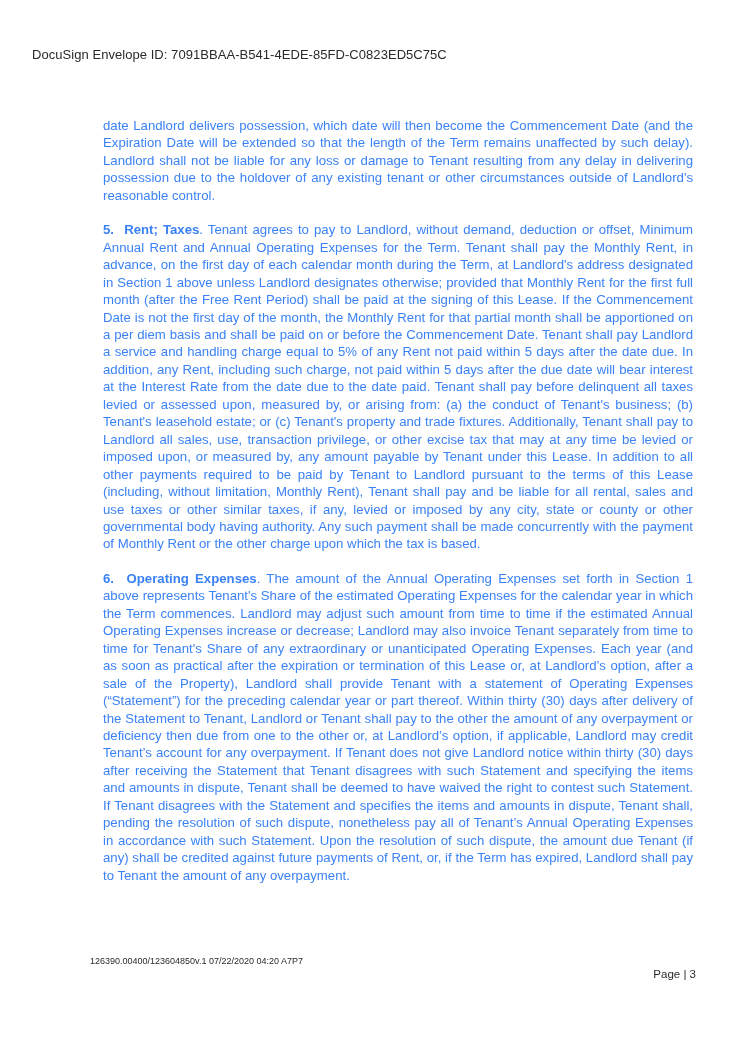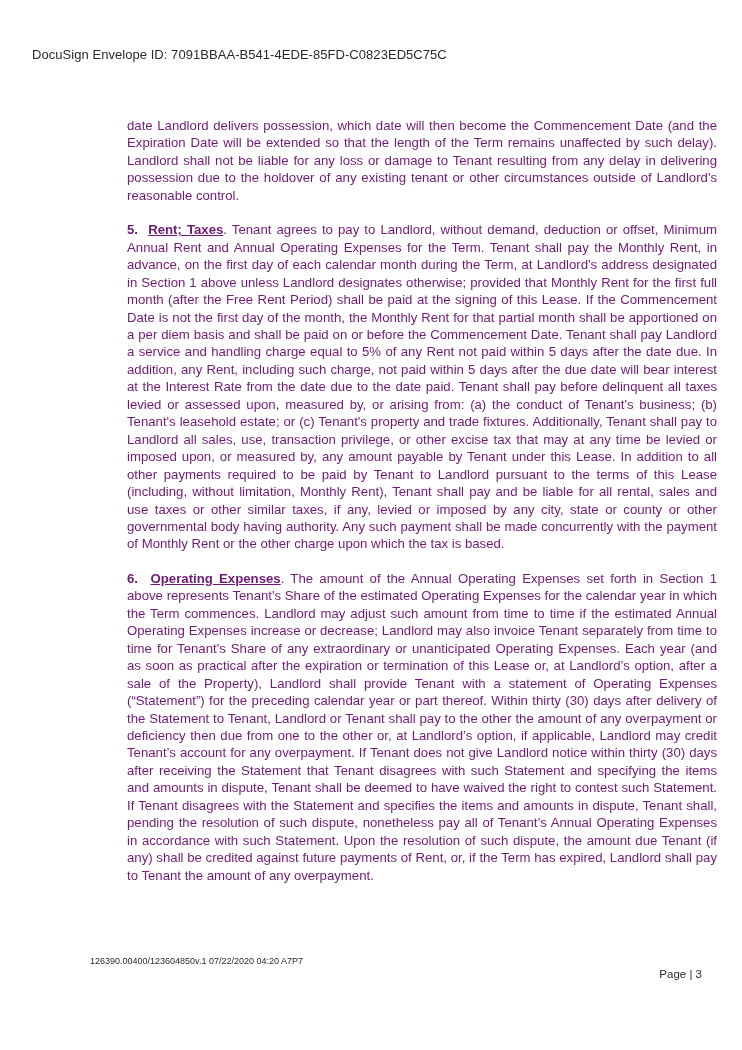--- a/index.html
+++ b/index.html
@@ -7,29 +7,28 @@
     width: 742px; height: 1050px; position: relative; overflow: hidden;
     font-family: "Liberation Sans", sans-serif; color: #1e1e1e;
   }
   .envelope {
     position: absolute; left: 32px; top: 47px;
     font-size: 13px; color: #2a2a2a; letter-spacing: 0.05px;
   }
   .body-text {
     position: absolute; left: 103px; top: 117px; width: 590px;
     font-size: 13.2px; line-height: 17.45px; text-align: justify;
-    color: #701a75;
-    margin-left: 24px;
+    color: #3b82f6;
   }
   .para { margin: 0 0 17px 0; }
   .para:last-child { margin-bottom: 0; }
   .sec-num { font-weight: bold; }
-  .sec-title { font-weight: bold; text-decoration: underline; }
+  .sec-title { font-weight: bold; }
   .page-number {
-    position: absolute; right: 40px; top: 968px;
+    position: absolute; right: 46px; top: 968px;
     font-size: 11.5px; color: #2a2a2a; text-align: center;
   }
   .footer-id {
     position: absolute; left: 90px; top: 956px;
     font-size: 9px; color: #2a2a2a;
   }
 </style>
 </head>
 <body>
 

